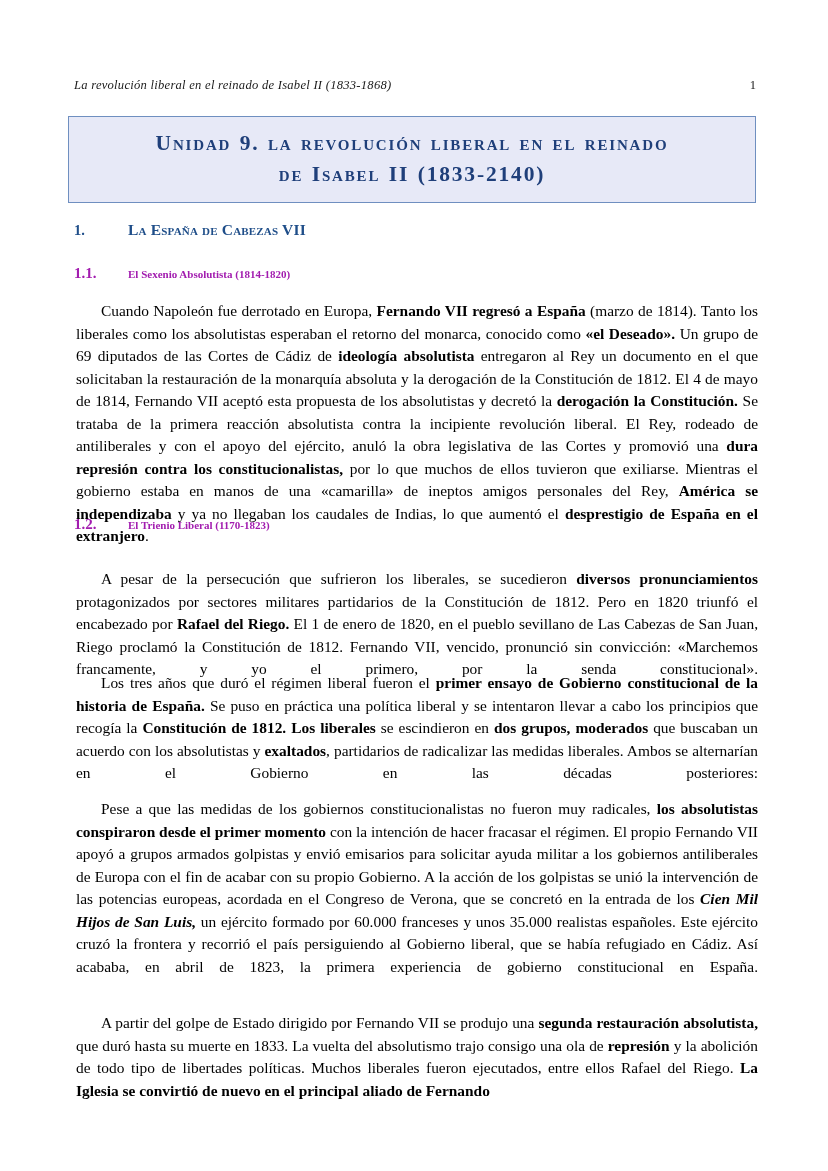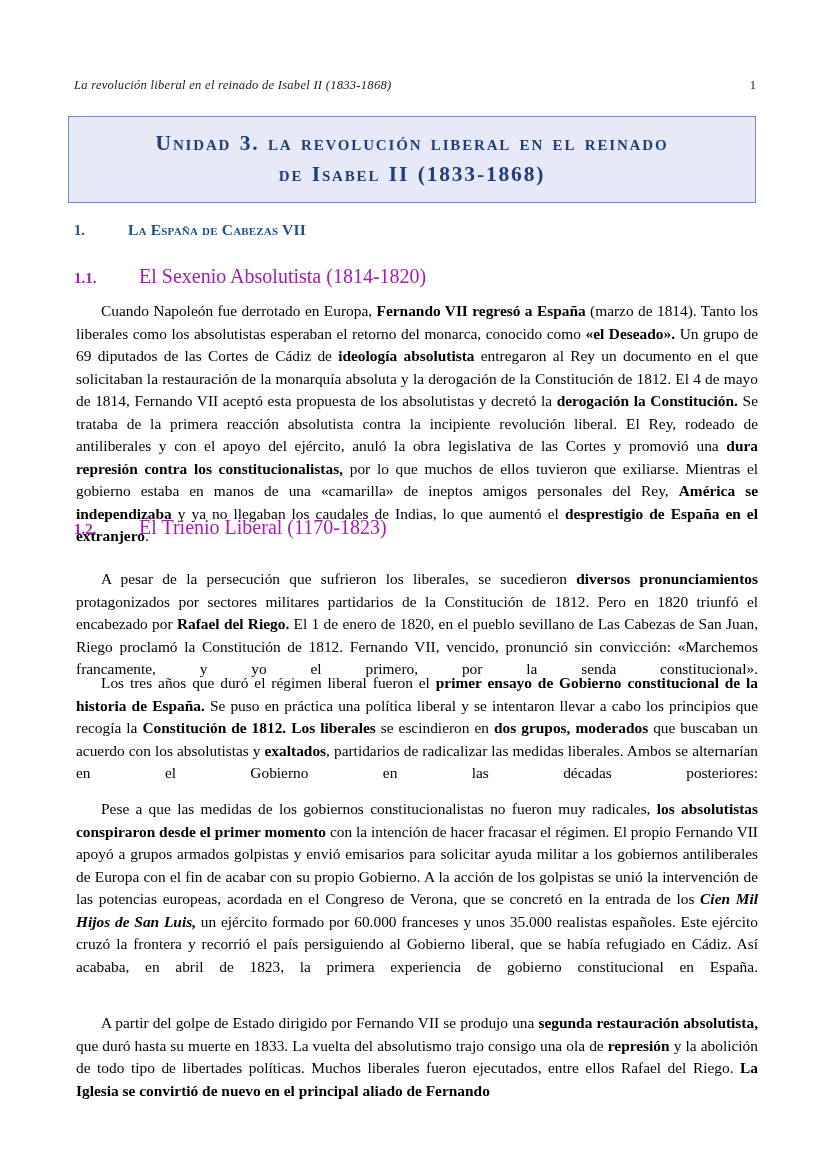--- a/index.html
+++ b/index.html
@@ -104,23 +104,22 @@
     align-items: baseline;
     color: #a21caf;
   }
   .h2-row .h-num {
     font-weight: bold;
     font-size: 15px;
     width: 54px;
     flex: 0 0 54px;
   }
   .h2-row .h-text {
-    font-weight: normal;
-    font-size: 20px;
-    margin-left: 11px;
+    font-weight: bold;
+    font-size: 11px;
   }
 
   
   .para {
     position: absolute;
     left: 76px;
     width: 682px;
     font-size: 15.4px;
     line-height: 22.55px;
     text-align: justify;
@@ -140,22 +139,22 @@
 <body>
 
 <div class="page">
 
   <div class="running-header">
     <span class="rh-title">La revolución liberal en el reinado de Isabel II (1833-1868)</span>
     <span class="rh-page">1</span>
   </div>
 
   <div class="unit-title-box">
-    <span class="ut-line">Unidad 3. la revolución liberal en el reinado</span>
-    <span class="ut-line">de Isabel II (1833-1868)</span>
+    <span class="ut-line">Unidad 9. la revolución liberal en el reinado</span>
+    <span class="ut-line">de Isabel II (1833-2140)</span>
   </div>
 
   <div class="h1-row" style="top:221px">
     <span class="h-num">1.</span>
     <span class="h-text">La España de Cabezas VII</span>
   </div>
 
   <div class="h2-row" style="top:265px">
     <span class="h-num">1.1.</span>
     <span class="h-text">El Sexenio Absolutista (1814-1820)</span>

